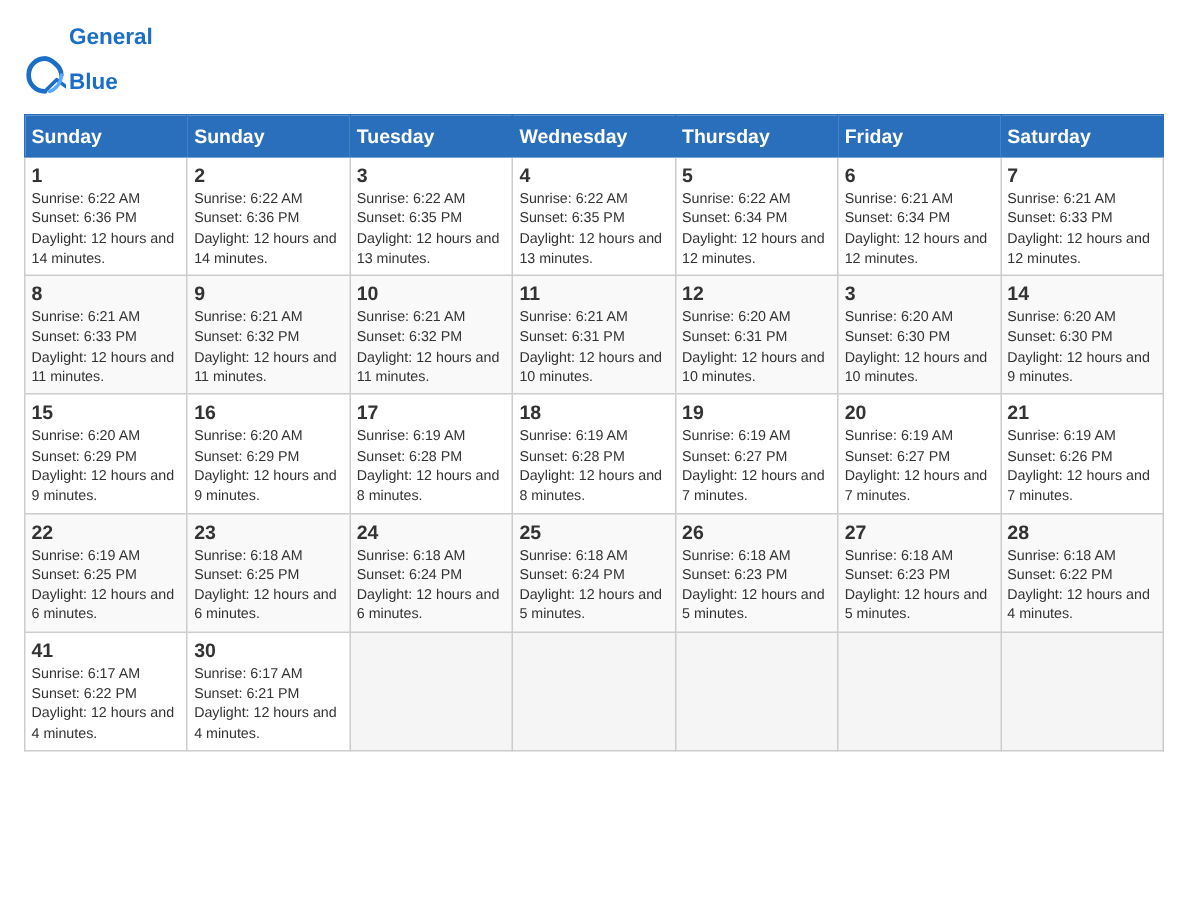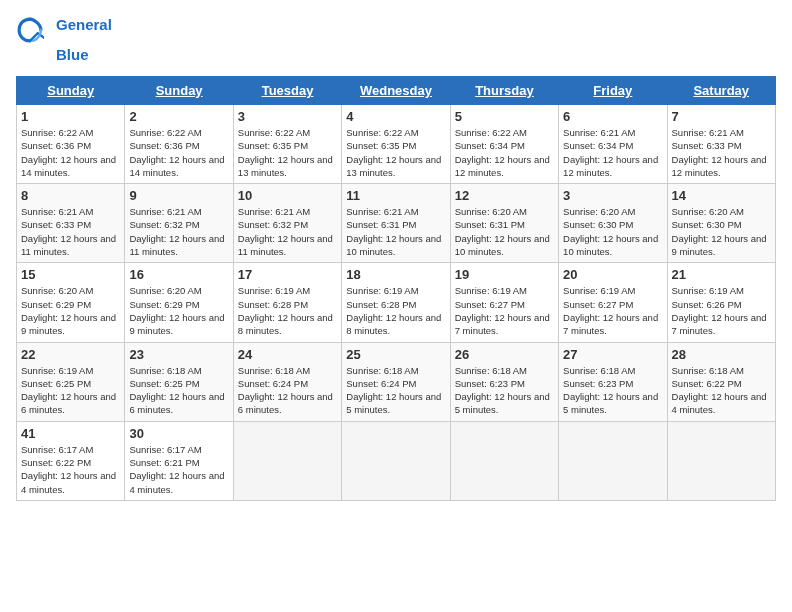--- a/index.html
+++ b/index.html
@@ -15,22 +15,22 @@
       padding: 16px 16px 8px 16px;
     }
     .header {
       display: flex;
       justify-content: space-between;
       align-items: flex-start;
       margin-bottom: 12px;
     }
     .logo {
       display: flex;
-      align-items: flex-start;
-      gap: 12px;
+      align-items: flex-end;
+      gap: 2px;
     }
     .logo-icon {
       width: 28px;
       height: 28px;
     }
     .title-block {
       text-align: right;
     }
     .month-title {
       font-size: 32px;
@@ -45,23 +45,22 @@
       width: 100%;
       border-collapse: collapse;
       table-layout: fixed;
     }
     th {
       background-color: #2a6fbb;
       color: #fff;
       font-size: 13px;
       font-weight: bold;
       padding: 6px 4px;
-      text-align: center;
+      text-align: left;
       border: 1px solid #2a6fbb;
-      text-decoration: underline;
     }
     td {
       border: 1px solid #ccc;
       vertical-align: top;
       padding: 4px 4px;
       font-size: 10px;
       color: #333;
       height: 78px;
       background: #fff;
     }

